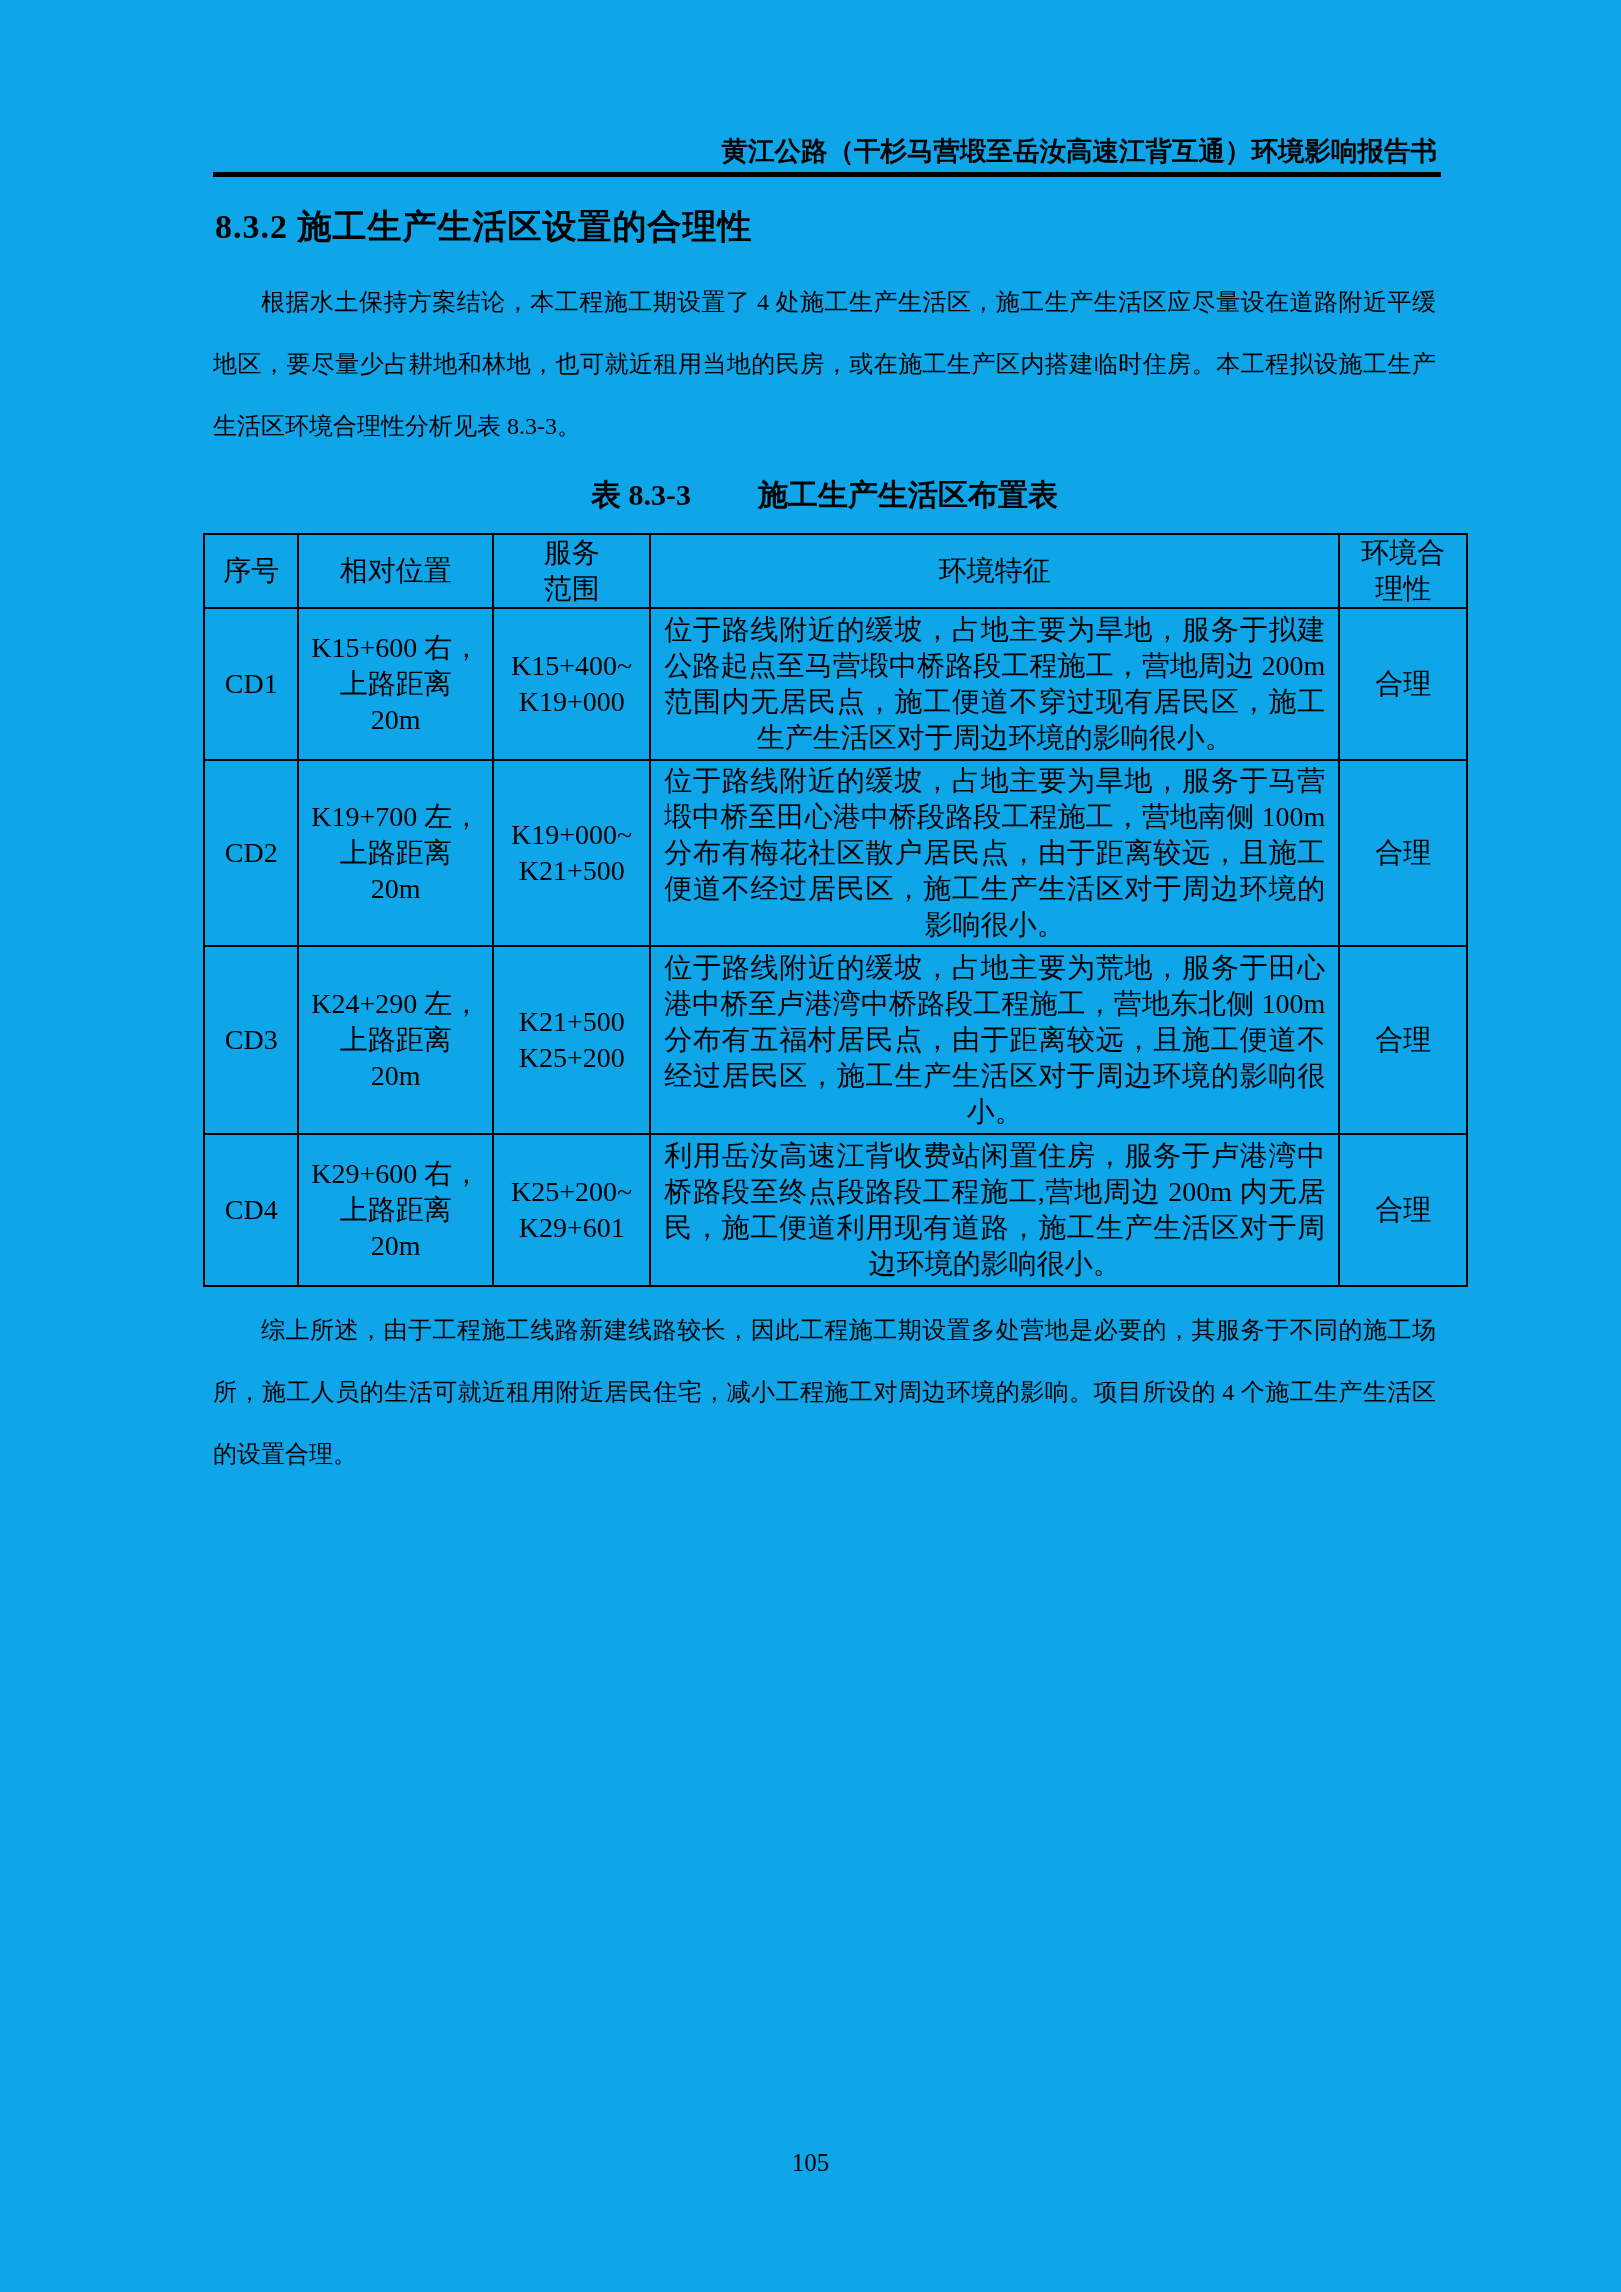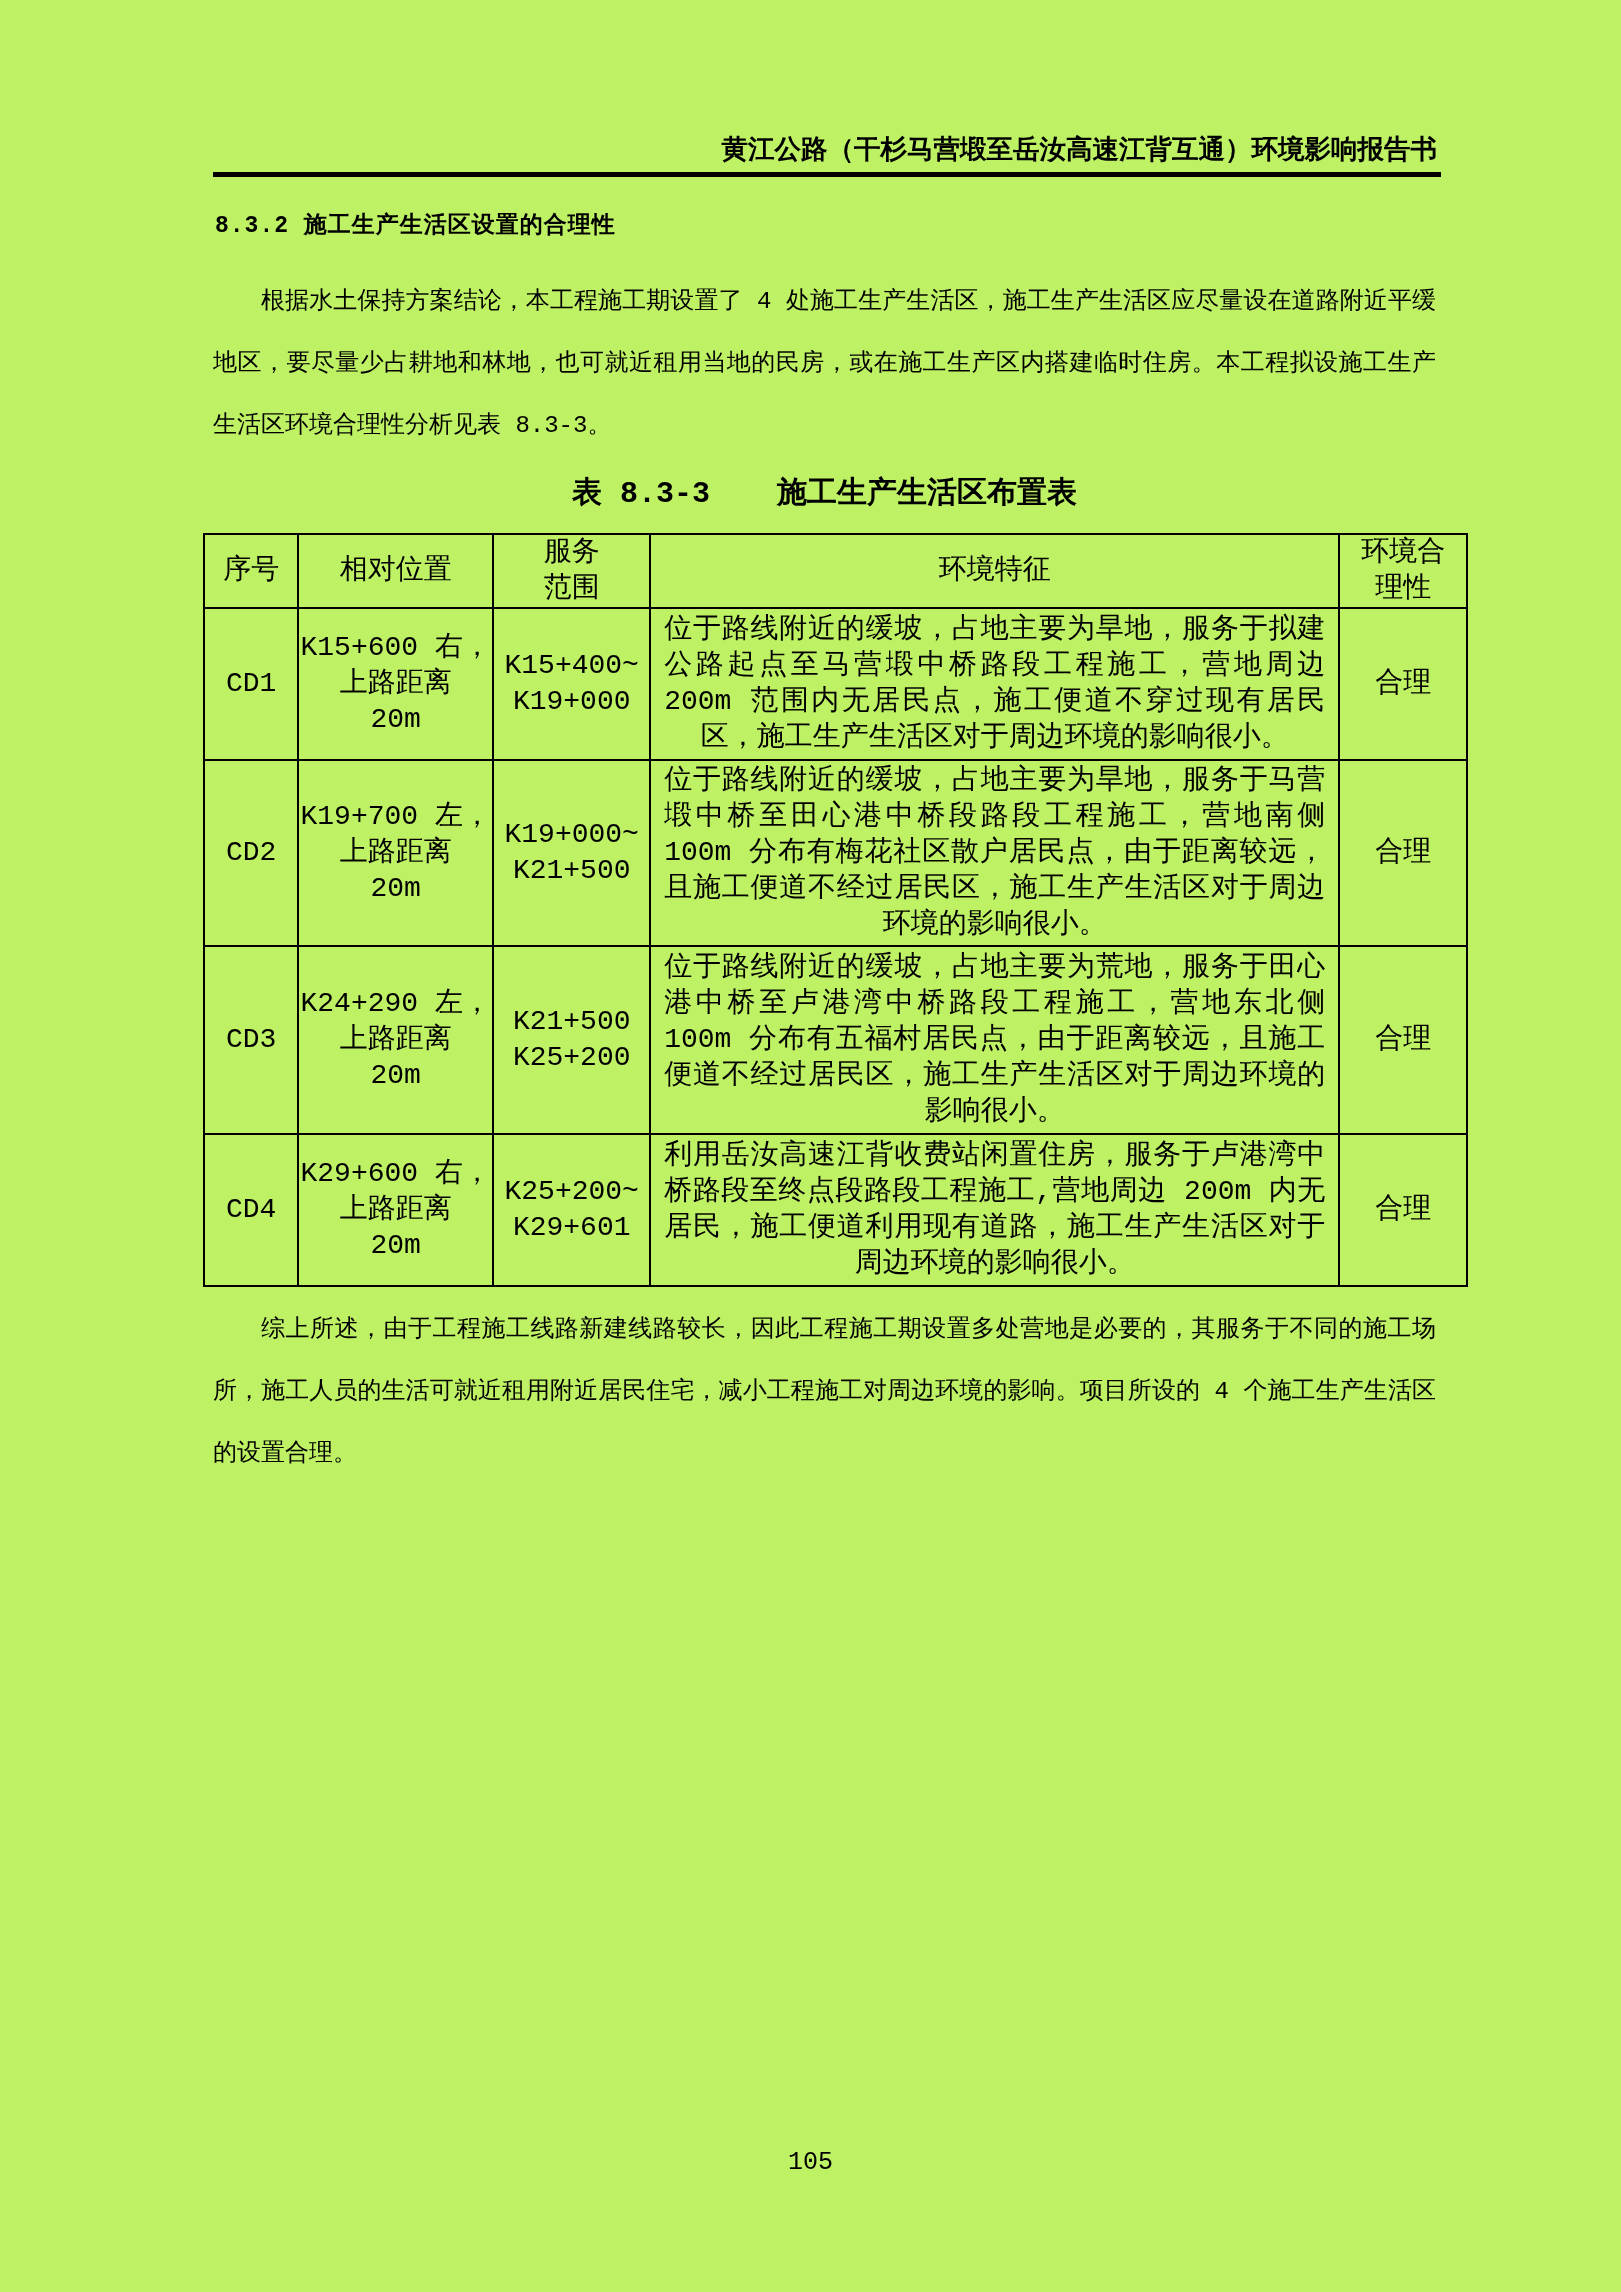--- a/index.html
+++ b/index.html
@@ -2,23 +2,23 @@
 <html lang="zh"><head>
 <meta charset="utf-8">
 <style>
   * { margin: 0; padding: 0; box-sizing: border-box; }
   html, body { background: #888; }
   .page {
     position: relative;
     width: 1621px;
     height: 2293px;
     margin: 0 auto;
-    background: #bef264;
+    background: #0ea5e9;
     color: #000000;
-    font-family: Liberation Mono, monospace;
+    font-family: Liberation Serif, serif;
     overflow: hidden;
   }
   
   .doc-header {
     position: absolute;
     top: 135px; left: 213px; right: 184px;
     text-align: right;
     font-size: 26.5px;
     font-weight: bold;
     line-height: 33px;
@@ -29,21 +29,21 @@
     top: 172px; left: 213px; right: 180px;
     height: 4.9px;
     background: #000;
   }
   
   .content {
     position: absolute;
     top: 204px; left: 213px; right: 185px; 
   }
   .h-section {
-    font-size: 23px;
+    font-size: 34px;
     font-weight: bold;
     line-height: 45px;
     margin: 0 0 21.6px 2px;
     letter-spacing: 1px;
   }
   .body-par {
     font-size: 24px;
     line-height: 62px;
     text-align: justify;
     text-indent: 2em;

